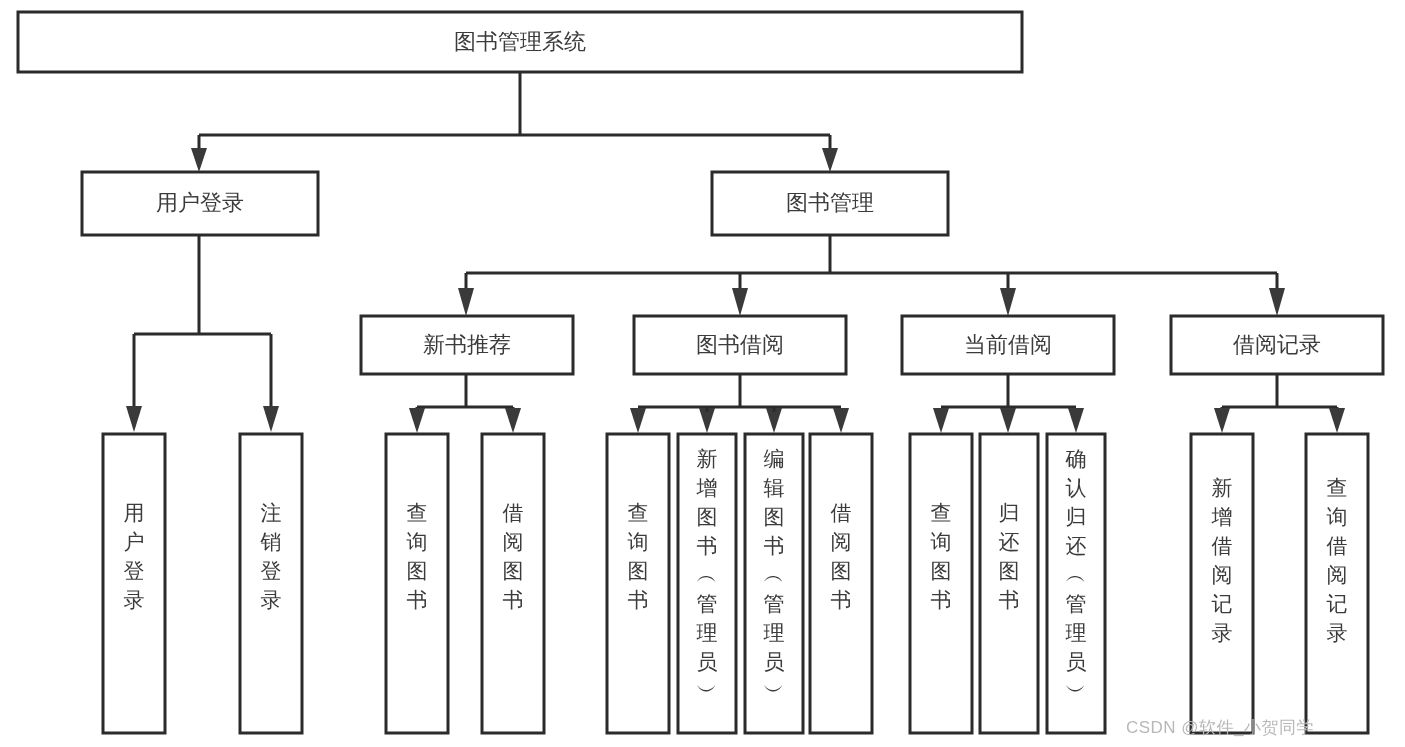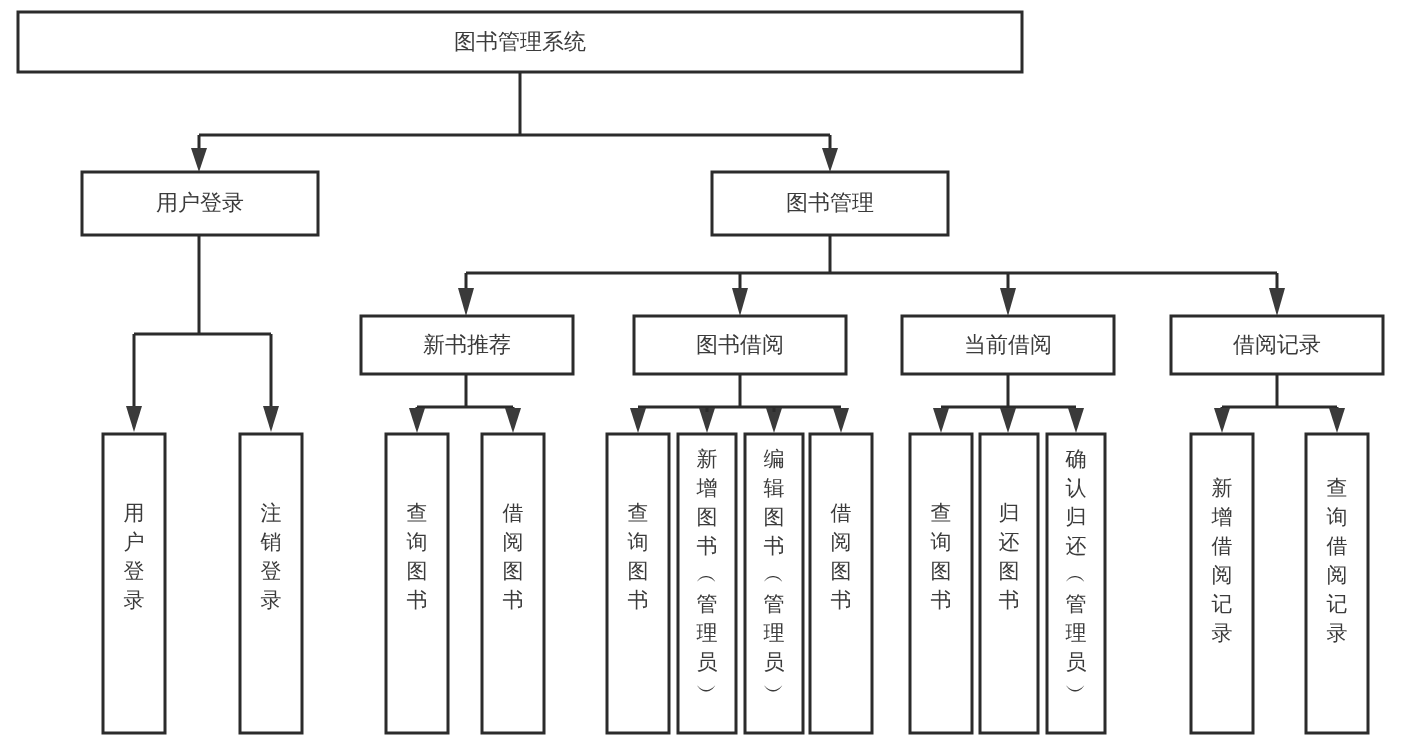--- a/index.html
+++ b/index.html
@@ -215,13 +215,14 @@
       <rect class="node-box" x="1191" y="434" width="62" height="299"></rect>
       <text class="node-label-v" x="1222" y="440"><tspan x="1222" y="495">新</tspan><tspan x="1222" y="524">增</tspan><tspan x="1222" y="553">借</tspan><tspan x="1222" y="582">阅</tspan><tspan x="1222" y="611">记</tspan><tspan x="1222" y="640">录</tspan></text>
     </g>
     <g>
       <rect class="node-box" x="1306" y="434" width="62" height="299"></rect>
       <text class="node-label-v" x="1337" y="440"><tspan x="1337" y="495">查</tspan><tspan x="1337" y="524">询</tspan><tspan x="1337" y="553">借</tspan><tspan x="1337" y="582">阅</tspan><tspan x="1337" y="611">记</tspan><tspan x="1337" y="640">录</tspan></text>
     </g>
 
   </svg>
 
+  <div class="watermark-text">CSDN @软件_小贺同学</div>
 </div>
 
 </body></html>

